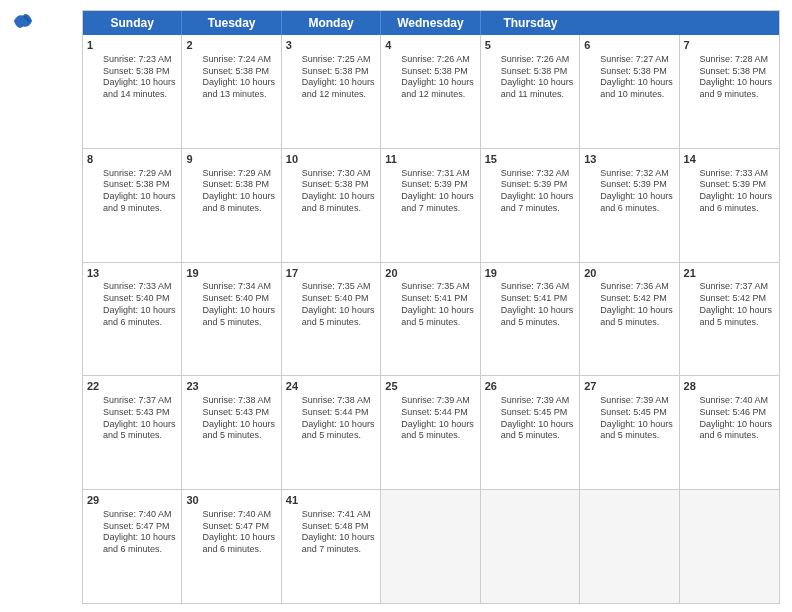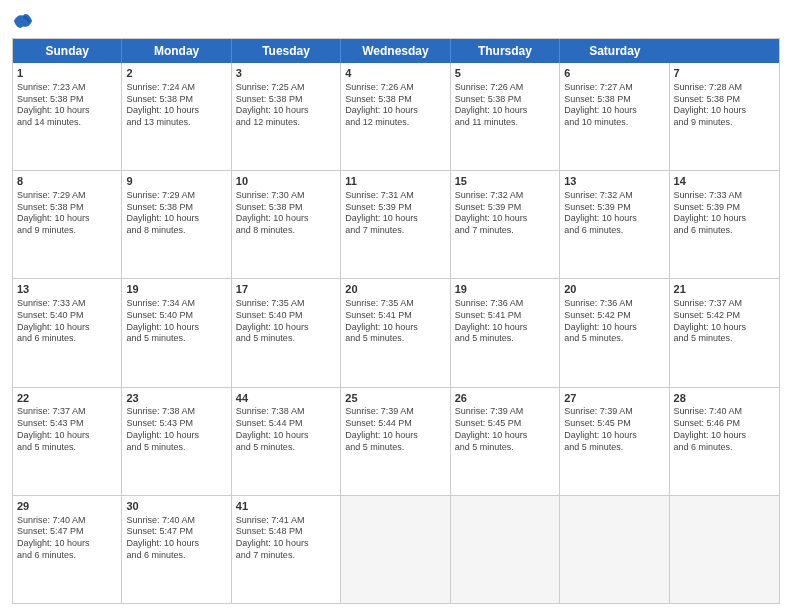--- a/index.html
+++ b/index.html
@@ -8,21 +8,22 @@
       background: #fff;
       width: 792px;
       height: 612px;
       overflow: hidden;
     }
     .container {
       width: 792px;
       height: 612px;
       padding: 10px 12px 8px 12px;
       display: flex;
-      flex-direction: column;
+      flex-direction: row;
+      gap: 44px;
     }
     .header {
       display: flex;
       justify-content: space-between;
       align-items: flex-start;
       margin-bottom: 6px;
     }
     .logo {
       display: flex;
       align-items: center;
@@ -96,20 +97,21 @@
     .cal-cell .day-num {
       font-size: 11px;
       font-weight: bold;
       display: block;
       margin-bottom: 1px;
     }
     .cal-cell .cell-content {
       font-size: 9px;
       color: #444;
       line-height: 1.3;
+      margin-left: 16px;
     }
   </style>
 </head>
 <body>
 
 <div class="container">
   <div class="header">
     <div class="logo">
       <svg class="logo-icon" viewBox="0 0 24 24">
         <path d="M2 12 Q6 4 12 6 Q16 2 20 8 L22 12 Q18 20 12 18 Q8 22 4 16 Z" fill="#2a6bbf"></path>
@@ -121,25 +123,24 @@
     </div>
     <div class="title-block">
       <div class="main-title"></div>
       <div class="subtitle"></div>
     </div>
   </div>
 
   <div class="calendar">
     <div class="cal-header">
     <div class="cal-header-cell">Sunday</div>
+        <div class="cal-header-cell">Tuesday</div>
         <div class="cal-header-cell">Monday</div>
-        <div class="cal-header-cell">Tuesday</div>
         <div class="cal-header-cell">Wednesday</div>
         <div class="cal-header-cell">Thursday</div>
-        <div class="cal-header-cell">Saturday</div>
       </div>
     <div class="cal-body">
     <div class="cal-row">
           <div class="cal-cell">
             <span class="day-num">1</span>
             <div class="cell-content" style="white-space: pre-line;">Sunrise: 7:23 AM
 Sunset: 5:38 PM
 Daylight: 10 hours
 and 14 minutes.</div>
           </div>
@@ -297,21 +298,21 @@
 and 5 minutes.</div>
           </div>
           <div class="cal-cell">
             <span class="day-num">23</span>
             <div class="cell-content" style="white-space: pre-line;">Sunrise: 7:38 AM
 Sunset: 5:43 PM
 Daylight: 10 hours
 and 5 minutes.</div>
           </div>
           <div class="cal-cell">
-            <span class="day-num">44</span>
+            <span class="day-num">24</span>
             <div class="cell-content" style="white-space: pre-line;">Sunrise: 7:38 AM
 Sunset: 5:44 PM
 Daylight: 10 hours
 and 5 minutes.</div>
           </div>
           <div class="cal-cell">
             <span class="day-num">25</span>
             <div class="cell-content" style="white-space: pre-line;">Sunrise: 7:39 AM
 Sunset: 5:44 PM
 Daylight: 10 hours

